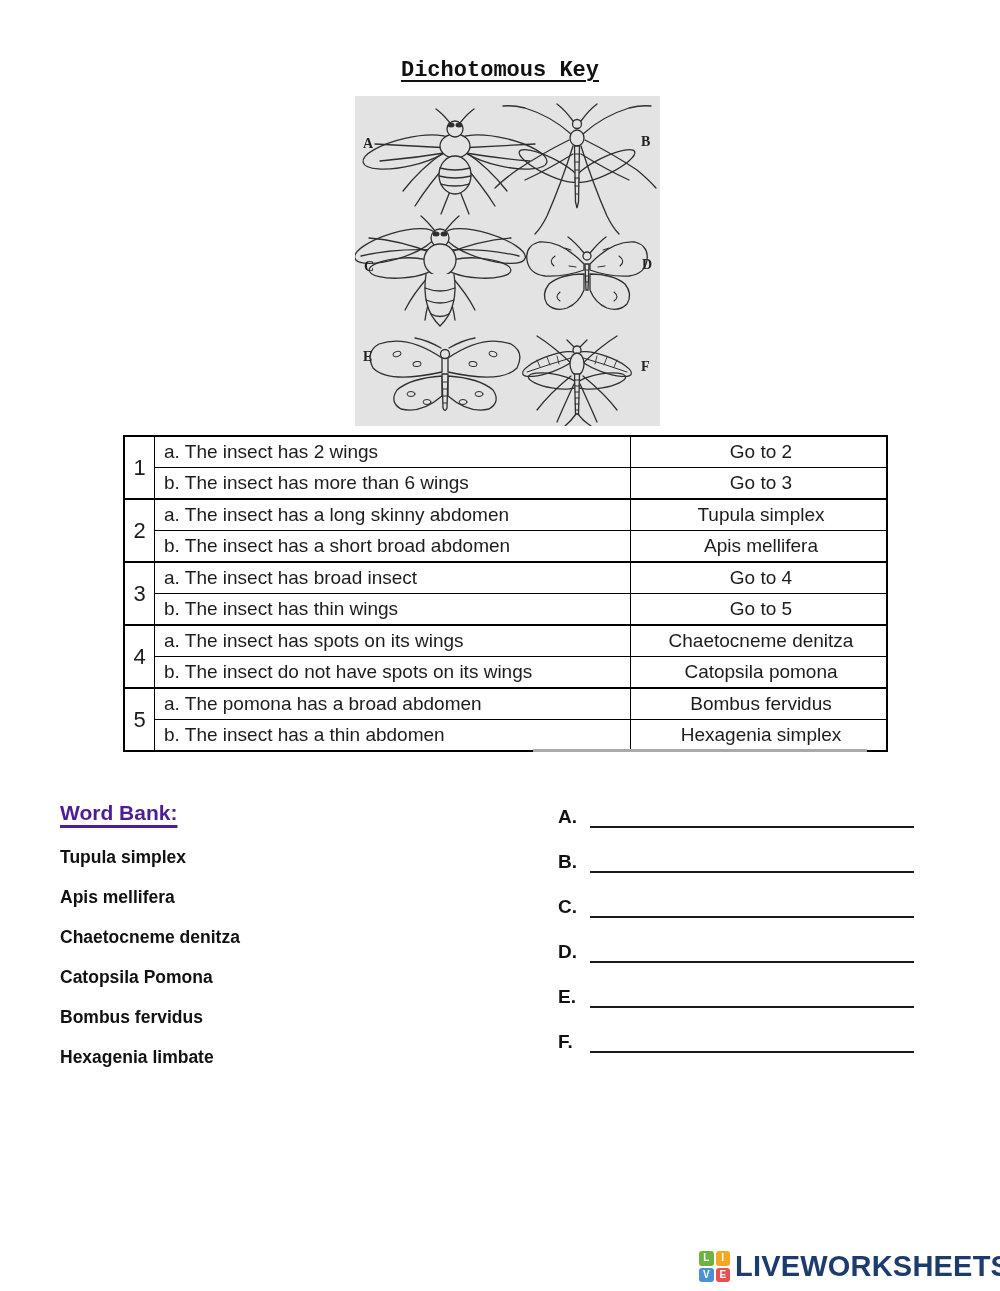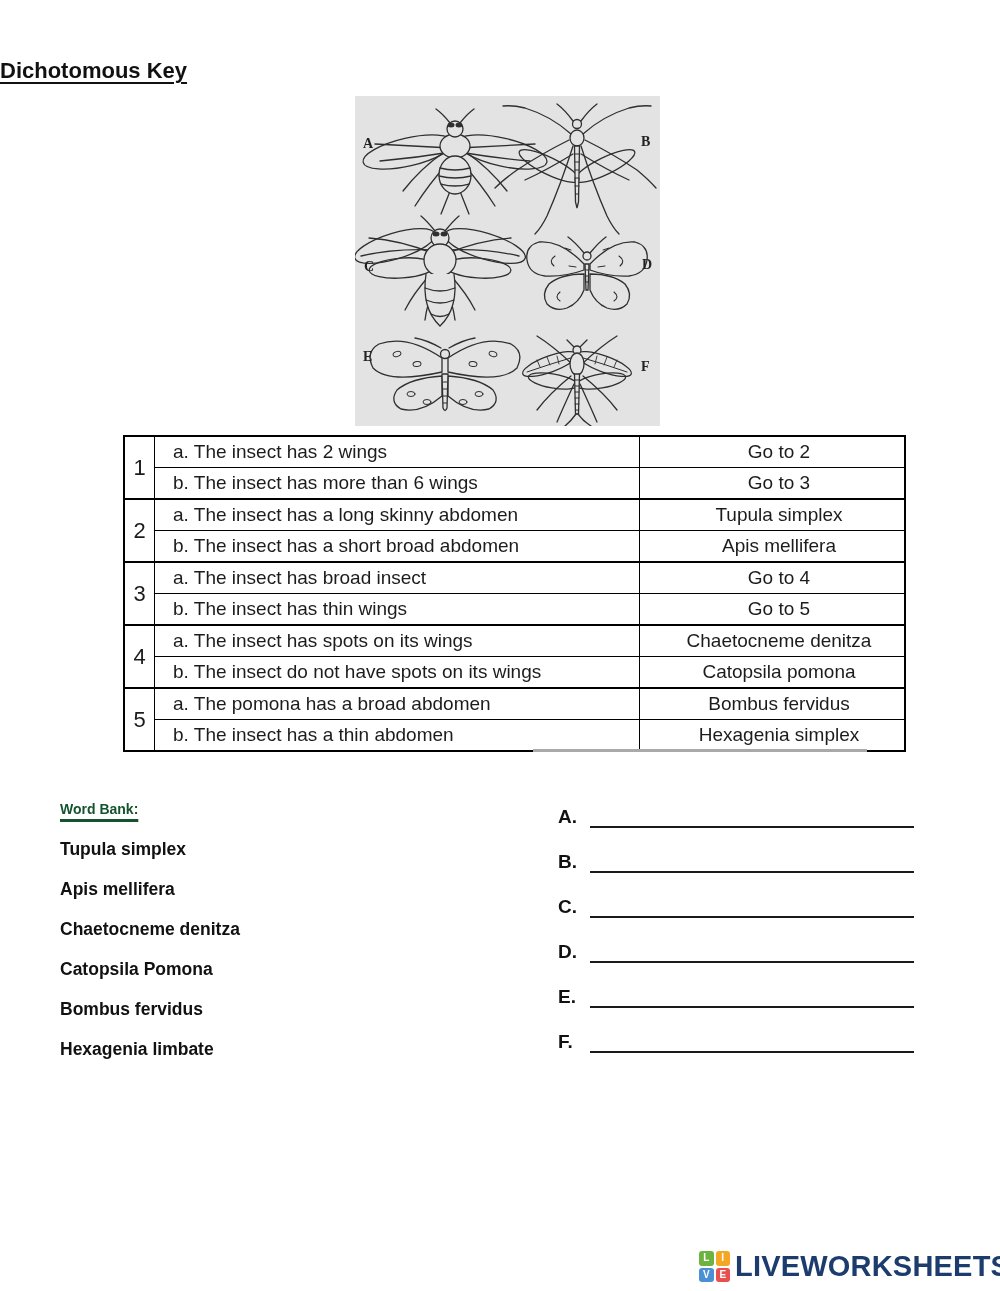--- a/index.html
+++ b/index.html
@@ -1,49 +1,49 @@
 <!DOCTYPE html>
 <html><head>
 <meta charset="utf-8">
 <style>
   html,body { margin:0; padding:0; }
   body {
     width:1000px; height:1291px; background:#ffffff; position:relative;
     font-family:"Liberation Sans", sans-serif; color:#1c1c1c; overflow:hidden;
   }
   .title {
-    position:absolute; top:58px; left:0; width:1000px; 
-    font-size:22px; font-weight:bold; color:#111;
+    position:absolute; top:58px; left:0; width:1000px; text-align:center;
+    font-size:22px; font-weight:bold; color:#111;font-family:Liberation Mono, monospace;
   }
   .title span { text-decoration:underline; text-decoration-thickness:2px; text-underline-offset:4px; }
 
   .figure {
     position:absolute; left:355px; top:96px; width:305px; height:330px;
     background:#e3e3e3;
   }
   .figure svg { display:block; }
   .figure text { font-family:"Liberation Serif", serif; font-weight:bold; font-size:14px; fill:#222; }
 
   table.key-table {
     position:absolute; left:123px; top:435px; border-collapse:collapse;
     border:2px solid #000; table-layout:fixed;
   }
   .key-table td {
     border:1px solid #000; height:30px; vertical-align:middle;
-    font-size:19px; padding:0 4px 0 18px; white-space:nowrap; overflow:hidden;
+    font-size:19px; padding:0 4px 0 9px; white-space:nowrap; overflow:hidden;
   }
   .key-table tr.grp td { border-top:2px solid #000; }
   .key-table td.num { width:29px; padding:0; text-align:center; font-size:22px; }
   .key-table td.desc { width:462px; }
   .key-table td.res { width:242px;text-align:center; }
   .table-shadow { position:absolute; left:533px; top:749px; width:334px; height:3px; background:#a9a9a9; }
 
   .wordbank { position:absolute; left:60px; top:801px; }
   .wb-title {
-    font-size:14px; font-weight:bold; color:#14532d; margin-bottom:22px;
+    font-size:21px; font-weight:bold; color:#4c1d95; margin-bottom:22px;
     text-decoration:underline; text-decoration-thickness:2.5px; text-underline-offset:5px;
   }
   .wb-item { font-size:17.5px; font-weight:bold; color:#111; margin-bottom:19px; }
 
   .answers { position:absolute; left:558px; top:803px; }
   .answer-row { display:flex; align-items:flex-end; height:25px; margin-bottom:20px; }
   .answer-label { font-size:19px; font-weight:bold; width:32px; color:#111; }
   .answer-blank { width:324px; height:100%; border-bottom:2px solid #1a1a1a; }
 
   .logo { position:absolute; left:699px; top:1250px; display:flex; align-items:center; text-decoration:none; }

